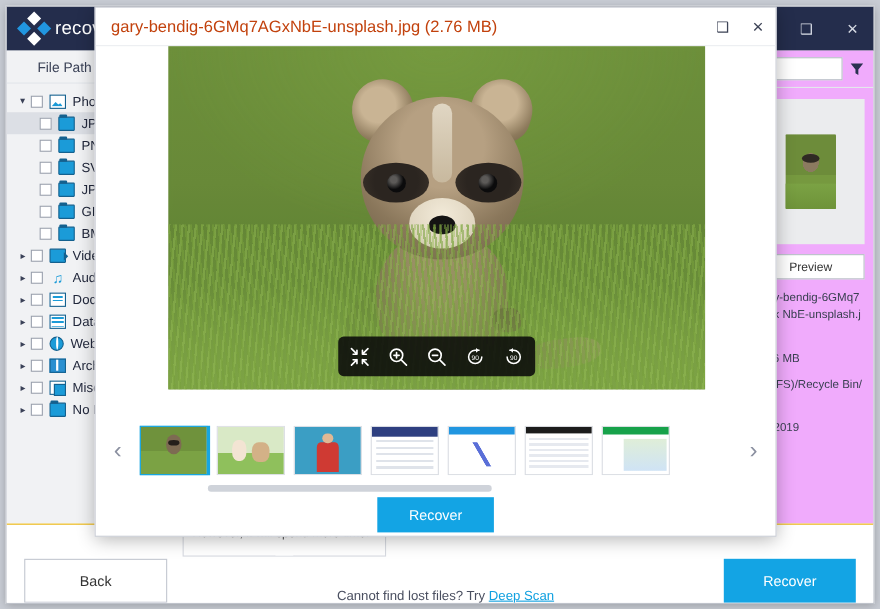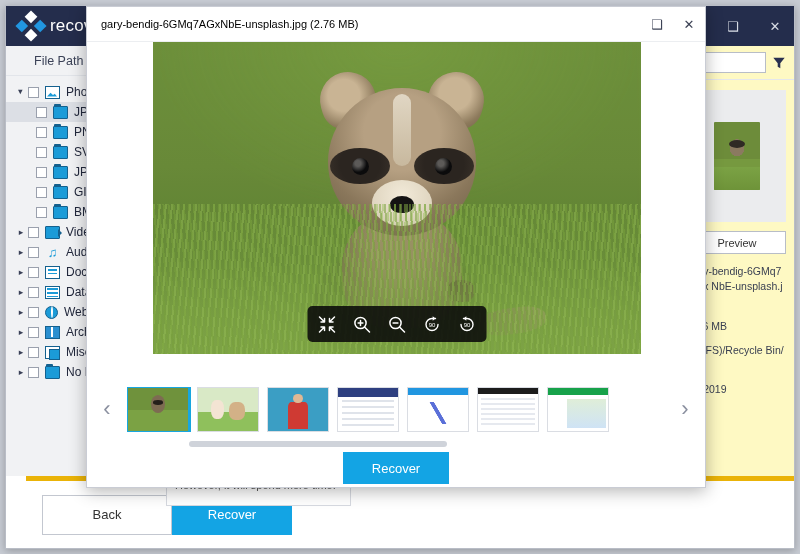--- a/index.html
+++ b/index.html
@@ -129,21 +129,21 @@
   .list-ico i:nth-child(1){top:0;width:9px}.list-ico i:nth-child(2){top:5px;width:9px}
   .list-ico i:nth-child(3){top:10px;width:9px}
   .list-ico::after {
     content:""; position:absolute; right:0; top:0; width:3px; height:12px;
     border:1.5px solid #444b5e;
   }
 
   
   .rpanel {
     position: absolute; right: 0; top: 40px; width: 115px; bottom: 72px;
-    background: #fef9c3; border-left: 1px solid #dfe2e8;
+    background: #f0abfc; border-left: 1px solid #dfe2e8;
   }
   .search-row {
     height: 34px; display: flex; align-items: center; gap: 6px;
     padding: 0 8px; border-bottom: 1px solid #e4e7ec;
   }
   .search-input {
     flex: 1; height: 21px; border: 1px solid #b8bdc7; background: #fff;
     font-size: 11px; padding: 0 4px; color: #333; min-width: 0;
   }
   .funnel { width: 14px; height: 14px; flex: none; }
@@ -169,22 +169,22 @@
   .preview-btn {
     margin: 9px 8px 0 8px; height: 23px; border: 1px solid #b8bdc7; background: #fff;
     font-size: 11px; color: #333; display: flex; align-items: center; justify-content: center;
   }
   .meta { padding: 10px 8px 0 8px; font-size: 10.5px; color: #3a4052; line-height: 1.45; }
   .meta div { margin-bottom: 9px; word-break: break-all; }
 
   
   .bottombar {
     position: absolute; left: 0; right: 0; bottom: 0; height: 72px;
-    background: #fff; border-top: 5px solid #eab308;
-    display: flex; align-items: center; margin-left: 20px;
+    background: #fff; border-top: 1px solid #eab308;
+    display: flex; align-items: flex-end;
   }
   .btn-back {
     margin-left: 16px; width: 130px; height: 40px; border: 1px solid #c3c7d0;
     background: #fff; font-size: 13px; color: #333;
     display: flex; align-items: center; justify-content: center;
   }
   .hint {
     flex: 1; text-align: center; font-size: 12px; color: #4a4f60;
   }
   .hint a { color: #0fa0e0; text-decoration: underline; }
@@ -210,21 +210,21 @@
   
   .modal {
     position: absolute; left: 80px; top: 0px; width: 620px; height: 482px;
     background: #fff; border: 1px solid #c9ccd4;
     box-shadow: 0 3px 16px rgba(0,0,0,.3); z-index: 50;
   }
   .modal-head {
     height: 35px; border-bottom: 1px solid #eceef1; display: flex; align-items: center;
     padding-left: 14px;
   }
-  .modal-title { font-size: 11px; color: #000000; }
+  .modal-title { font-size: 15px; color: #c2410c; }
   .modal-ctrls { margin-left: auto; display: flex; height: 35px; }
   .mbtn {
     width: 32px; height: 35px; display: flex; align-items: center; justify-content: center;
     color: #3d4356; font-size: 13px;
   }
 
   .stage {
     position: absolute; left: 66px; top: 35px; width: 488px; height: 312px;
     overflow: hidden;
     background:
@@ -541,20 +541,23 @@
       <div>08-2019</div>
     </div>
   </div>
 
   <div class="tooltip">
     <span>However, it will spend more time.</span>
   </div>
 
   <div class="bottombar">
     <div class="btn-back">Back</div>
+    <div class="hint">
+      <span>Cannot find lost files? Try </span><a href="#">Deep Scan</a>
+    </div>
     <div class="btn-recover-main">Recover</div>
   </div>
 
   <div class="modal">
     <div class="modal-head">
       <span class="modal-title">gary-bendig-6GMq7AGxNbE-unsplash.jpg (2.76  MB)</span>
       <div class="modal-ctrls">
         <div class="mbtn">❑</div>
         <div class="mbtn">✕</div>
       </div>

